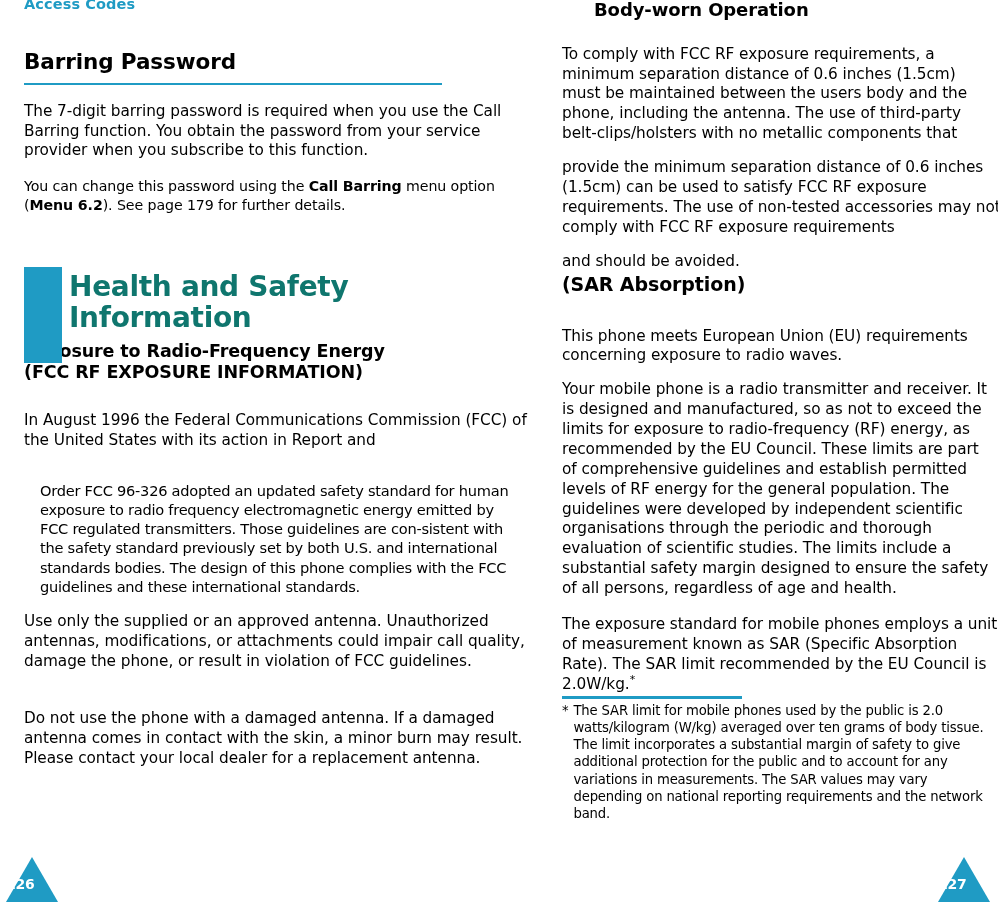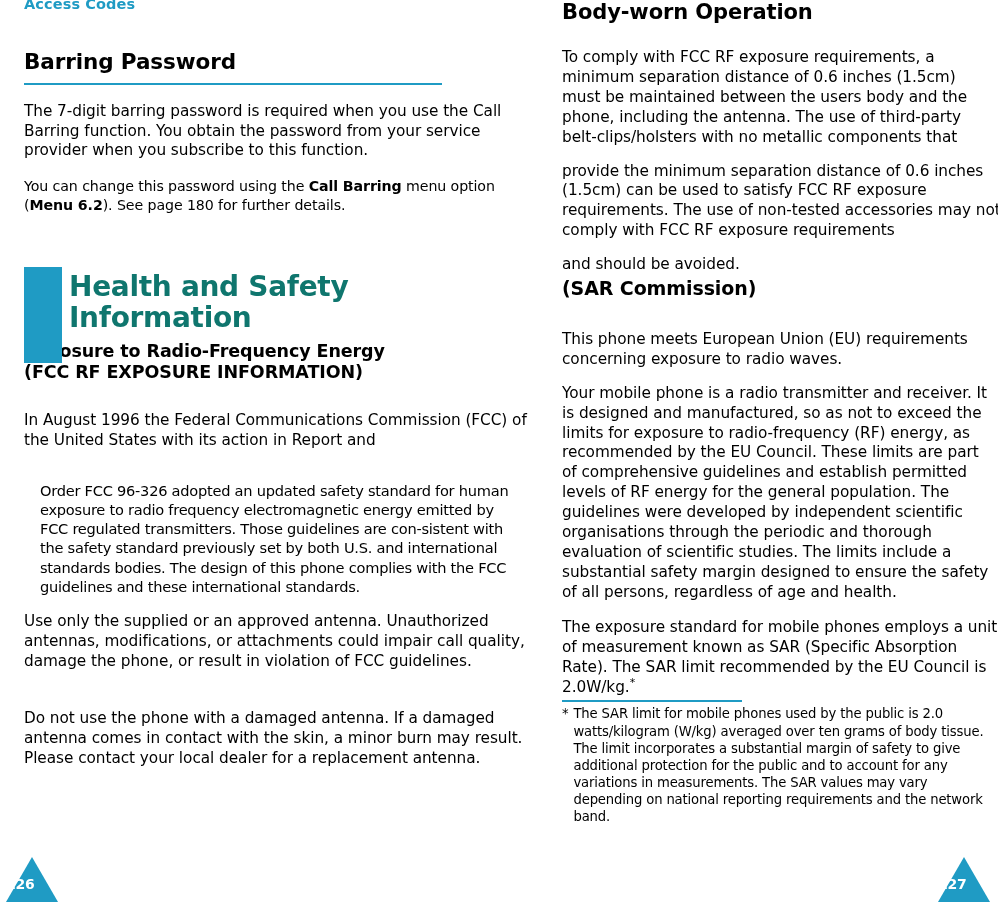--- a/index.html
+++ b/index.html
@@ -182,21 +182,21 @@
     <h2 class="sec-title">Barring Password</h2>
 
     <div class="rule-teal" style="margin-top:8px; width:418px;"></div>
 
     <div style="height:17px;"></div>
 
     <p class="body">The 7-digit barring password is required when you use the Call Barring function. You obtain the password from your service provider when you subscribe to this function.</p>
 
     <div style="height:16px;"></div>
 
-    <p class="body-sm"><span>You can change this password using the </span><span class="b">Call Barring</span><span> menu option (</span><span class="b">Menu 6.2</span><span>). See page 180 for further details.</span></p>
+    <p class="body-sm"><span>You can change this password using the </span><span class="b">Call Barring</span><span> menu option (</span><span class="b">Menu 6.2</span><span>). See page 179 for further details.</span></p>
 
     <div class="chapter">
       <div class="chapter-bar"></div>
       <div class="chapter-title">Health and Safety Information</div>
     </div>
 
     <div style="height:110px;"></div>
 
     <h3 class="sub-title" style="margin-top:17px;">Exposure to Radio-Frequency Energy</h3>
     <h3 class="sub-title">(FCC RF EXPOSURE INFORMATION)</h3>
@@ -213,35 +213,35 @@
 
     <div style="height:38px;"></div>
 
     <p class="body">Do not use the phone with a damaged antenna.  If a damaged antenna comes in contact with the skin, a minor burn may result.  Please contact your local dealer for a replacement antenna.</p>
   </div>
 
   <div class="col-right">
 
     <div style="height:0px;"></div>
 
-    <h2 class="sec-title" style="font-size:21px;">Body-worn Operation</h2>
+    <h2 class="sec-title" style="font-size:18px;margin-left:32px;">Body-worn Operation</h2>
 
     <div style="height:24px;"></div>
 
     <p class="body">To comply with FCC RF exposure requirements, a minimum separation distance of 0.6 inches (1.5cm) must be maintained between the users body and the phone, including the antenna.  The use of third-party belt-clips/holsters with no metallic components that</p>
 
     <div style="height:14px;"></div>
 
     <p class="body" style="width:448px;">provide the minimum separation distance of 0.6 inches (1.5cm) can be used to satisfy FCC RF exposure requirements.  The use of non-tested accessories may not comply with FCC RF exposure requirements</p>
 
     <div style="height:14px;"></div>
 
     <p class="body">and should be avoided.</p>
 
-    <h3 class="sub-title" style="font-size:19px; margin-top:2px;">(SAR Commission)</h3>
+    <h3 class="sub-title" style="font-size:19px; margin-top:2px;">(SAR Absorption)</h3>
 
     <div style="height:30px;"></div>
 
     <p class="body">This phone meets European Union (EU) requirements concerning exposure to radio waves.</p>
 
     <div style="height:14px;"></div>
 
     <p class="body">Your mobile phone is a radio transmitter and receiver. It is designed and manufactured, so as not to exceed the limits for exposure to radio-frequency (RF) energy, as recommended by the EU Council. These limits are part of comprehensive guidelines and establish permitted levels of RF energy for the general population. The guidelines were developed by independent scientific organisations through the periodic and thorough evaluation of scientific studies. The limits include a substantial safety margin designed to ensure the safety of all persons, regardless of age and health.</p>
 
     <div style="height:16px;"></div>

